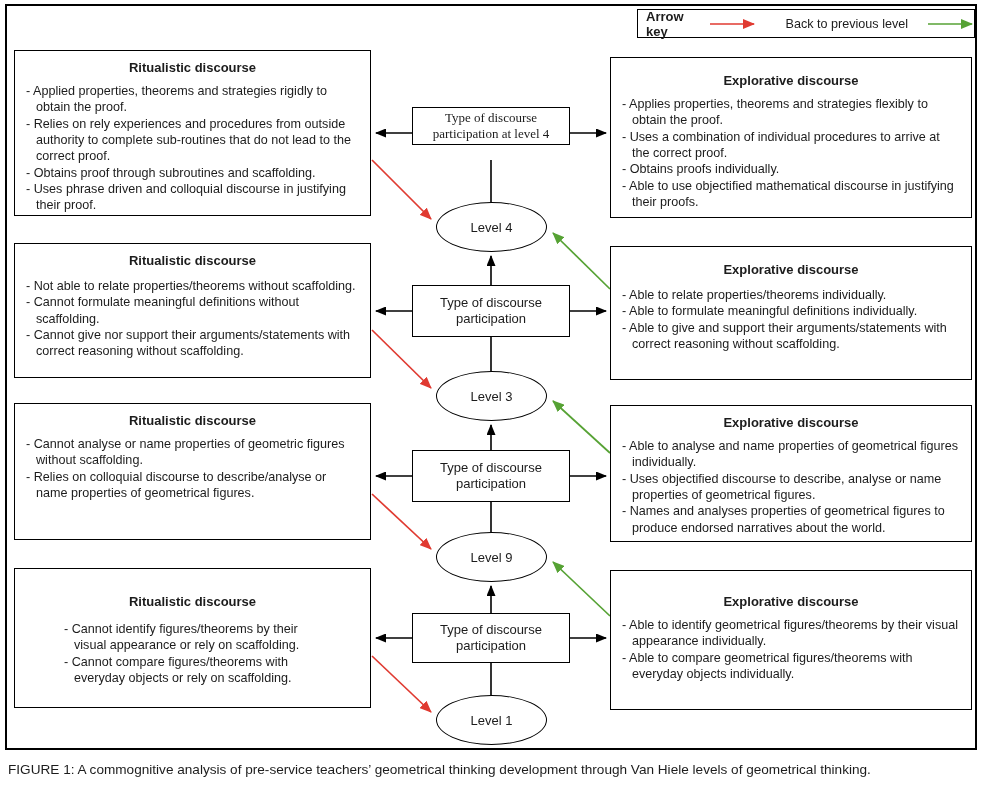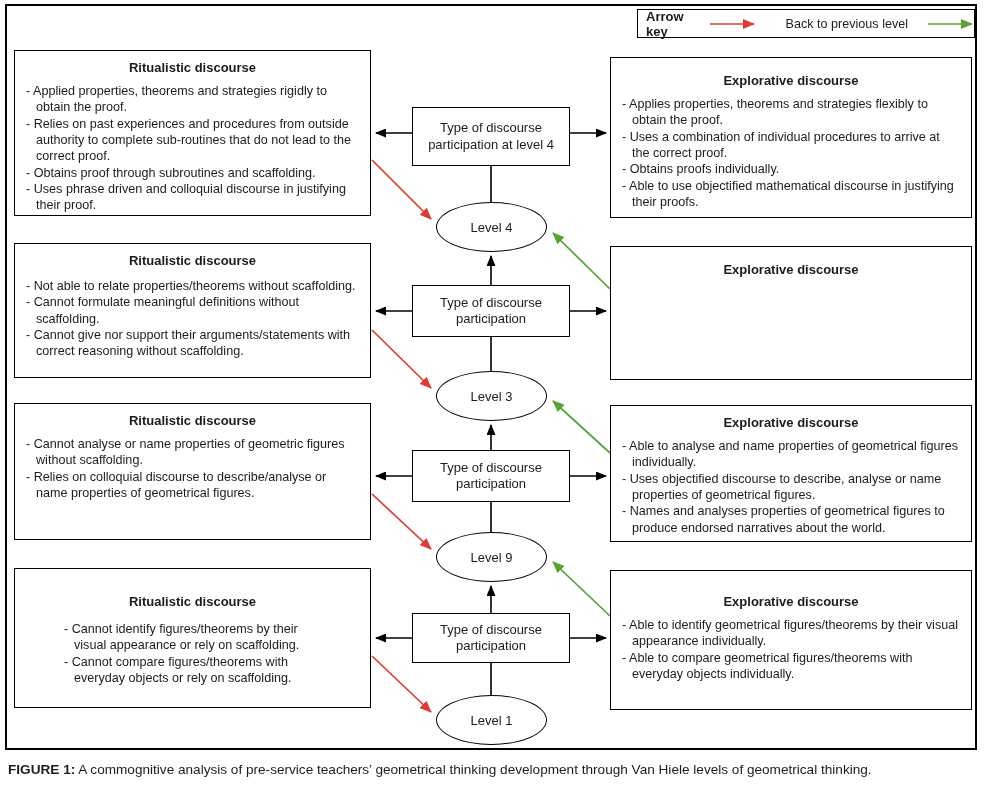--- a/index.html
+++ b/index.html
@@ -50,39 +50,39 @@
   .box-l4 .box-title{margin-top:18px;}
   .box-r4 .box-title{margin-top:16px;}
   .box-l2 .box-title, .box-r2 .box-title{margin-bottom:8px;}
 
   
   .center-box{
     position:absolute;left:412px;width:158px;border:1.6px solid #000;box-sizing:border-box;
     background:#fff;display:flex;align-items:center;justify-content:center;text-align:center;
     font-size:13px;line-height:1.25;padding:2px 8px;
   }
-  .box-c1{top:107px;height:59px;}
+  .box-c1{top:107px;height:38px;font-family:Liberation Serif, serif;}
   .box-c2{top:285px;height:52px;}
   .box-c3{top:450px;height:52px;}
   .box-c4{top:613px;height:50px;}
 
   
   .level-ellipse{
     position:absolute;left:436px;width:111px;height:50px;border:1.6px solid #000;
     border-radius:50%;box-sizing:border-box;background:#fff;
     display:flex;align-items:center;justify-content:center;font-size:13px;
   }
   .ellipse-4{top:202px;}
   .ellipse-3{top:371px;}
   .ellipse-2{top:532px;}
   .ellipse-1{top:695px;}
 
   
   .caption{position:absolute;left:8px;top:762px;width:972px;font-size:13.6px;}
-  .caption .caption-prefix{font-weight:bold;}
+  .caption .caption-prefix{font-weight:normal;}
 </style>
 </head>
 <body>
 
 <div class="stage">
 
   <div class="outer-border"></div>
 
   <svg class="wires" viewBox="0 0 987 755" xmlns="http://www.w3.org/2000/svg">
     <defs>
@@ -141,21 +141,21 @@
     <svg width="52" height="12" viewBox="0 0 52 12">
       <line x1="2" y1="6" x2="46" y2="6" style="stroke:var(--green,#56a234)" stroke-width="1.7" marker-end="url(#headGreen)"></line>
     </svg>
     <span class="legend-label">Move to next level</span>
   </div>
 
   <div class="side-box left-col box-l1">
     <div class="box-title">Ritualistic discourse</div>
     <div class="bullet-list">
         <div class="bullet">Applied properties, theorems and strategies rigidly to obtain the proof.</div>
-        <div class="bullet">Relies on past experiences and procedures from outside authority to complete sub-routines that do not lead to the correct proof.</div>
+        <div class="bullet">Relies on rely experiences and procedures from outside authority to complete sub-routines that do not lead to the correct proof.</div>
         <div class="bullet">Obtains proof through subroutines and scaffolding.</div>
         <div class="bullet">Uses phrase driven and colloquial discourse in justifying their proof.</div>
       </div>
   </div>
   <div class="side-box left-col box-l2">
     <div class="box-title">Ritualistic discourse</div>
     <div class="bullet-list">
         <div class="bullet">Not able to relate properties/theorems without scaffolding.</div>
         <div class="bullet">Cannot formulate meaningful definitions without scaffolding.</div>
         <div class="bullet">Cannot give nor support their arguments/statements with correct reasoning without scaffolding.</div>
@@ -180,20 +180,25 @@
     <div class="box-title">Explorative discourse</div>
     <div class="bullet-list">
         <div class="bullet">Applies properties, theorems and strategies flexibly to obtain the proof.</div>
         <div class="bullet">Uses a combination of individual procedures to arrive at the correct proof.</div>
         <div class="bullet">Obtains proofs individually.</div>
         <div class="bullet">Able to use objectified mathematical discourse in justifying their proofs.</div>
       </div>
   </div>
   <div class="side-box right-col box-r2">
     <div class="box-title">Explorative discourse</div>
+    <div class="bullet-list">
+        <div class="bullet">Able to relate properties/theorems individually.</div>
+        <div class="bullet">Able to formulate meaningful definitions individually.</div>
+        <div class="bullet">Able to give and support their arguments/statements with correct reasoning without scaffolding.</div>
+      </div>
   </div>
   <div class="side-box right-col box-r3">
     <div class="box-title">Explorative discourse</div>
     <div class="bullet-list">
         <div class="bullet">Able to analyse and name properties of geometrical figures individually.</div>
         <div class="bullet">Uses objectified discourse to describe, analyse or name properties of geometrical figures.</div>
         <div class="bullet">Names and analyses properties of geometrical figures to produce endorsed narratives about the world.</div>
       </div>
   </div>
   <div class="side-box right-col box-r4">

